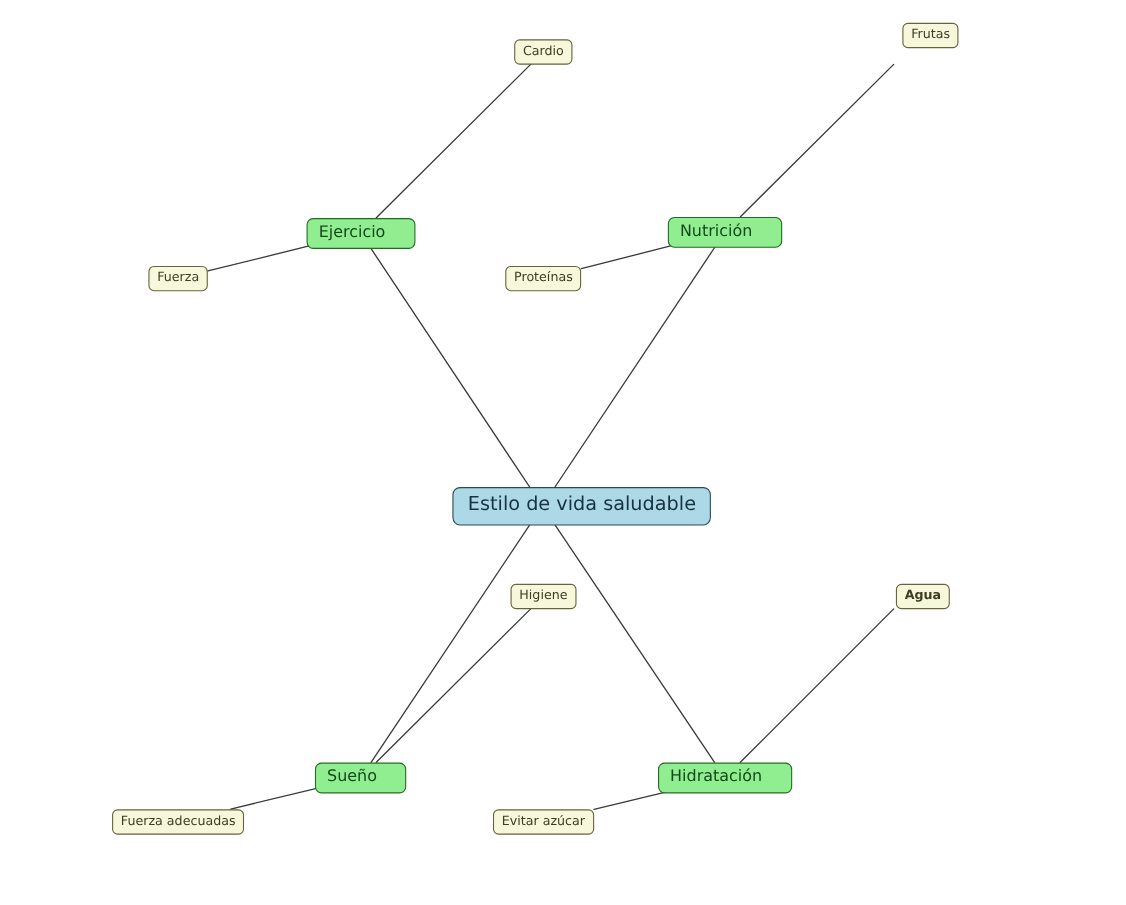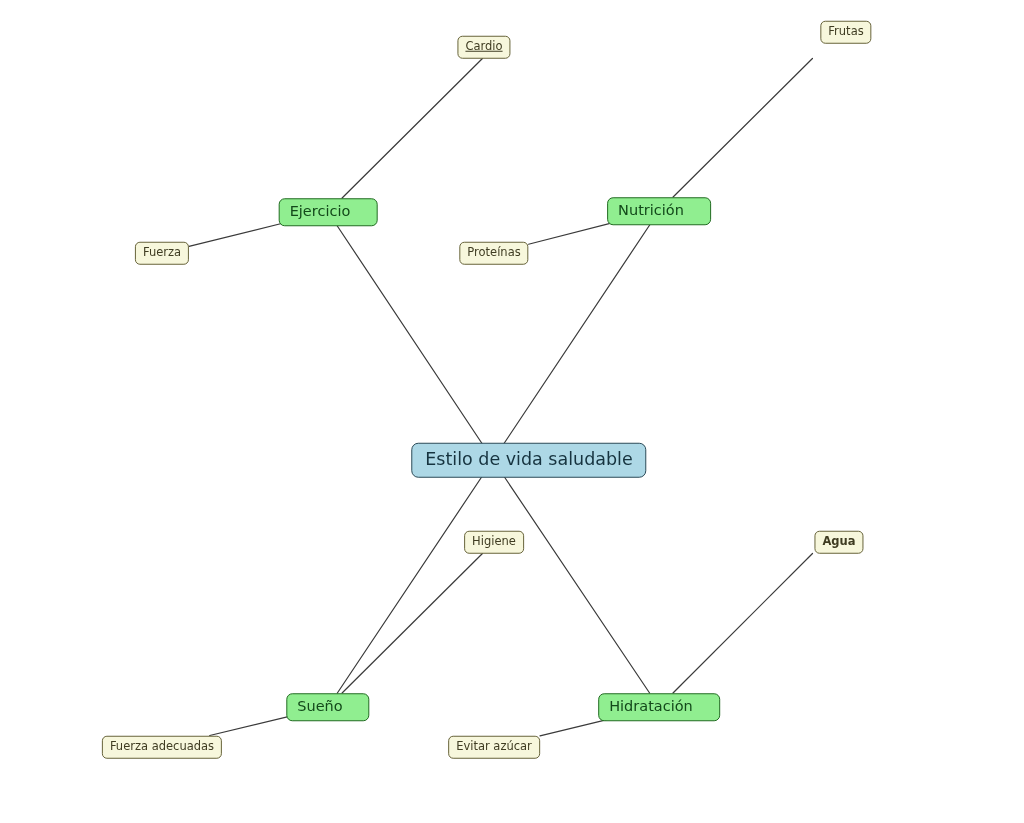--- a/index.html
+++ b/index.html
@@ -86,21 +86,21 @@
       <line x1="294.5" y1="715.0722891566265" x2="209.725" y2="735.5" stroke="#3a3a3a" stroke-width="1.2" stroke-linecap="round"></line>
       <line x1="673" y1="693" x2="812.5" y2="553.5" stroke="#3a3a3a" stroke-width="1.2" stroke-linecap="round"></line>
       <line x1="606" y1="719.8484848484849" x2="540" y2="735.8484848484849" stroke="#3a3a3a" stroke-width="1.2" stroke-linecap="round"></line>
     </svg>
   <div id="node-layer">
       <div class="node node-center" style="left: 493px; top: 460px;">Estilo de vida saludable</div>
       <div class="node node-branch" style="left: 328px; top: 212px;">Ejercicio</div>
       <div class="node node-branch" style="left: 659px; top: 211px;">Nutrición</div>
       <div class="node node-branch" style="left: 328px; top: 707px;">Sueño</div>
       <div class="node node-branch" style="left: 659px; top: 707px; text-align: center;">Hidratación</div>
-      <div class="node node-leaf" style="left: 484px; top: 47px; text-decoration: underline;">Cardio</div>
+      <div class="node node-leaf" style="left: 494px; top: 47px;">Cardio</div>
       <div class="node node-leaf" style="left: 824px; top: 32px; margin-left: 22px;">Frutas</div>
       <div class="node node-leaf" style="left: 162px; top: 253px;">Fuerza</div>
       <div class="node node-leaf" style="left: 494px; top: 253px;">Proteínas</div>
       <div class="node node-leaf" style="left: 494px; top: 542px;">Higiene</div>
       <div class="node node-leaf" style="left: 839px; top: 542px; font-weight: bold;">Agua</div>
       <div class="node node-leaf" style="left: 162px; top: 747px;">Fuerza adecuadas</div>
       <div class="node node-leaf" style="left: 494px; top: 747px;">Evitar azúcar</div>
     </div>
 </div>
 

